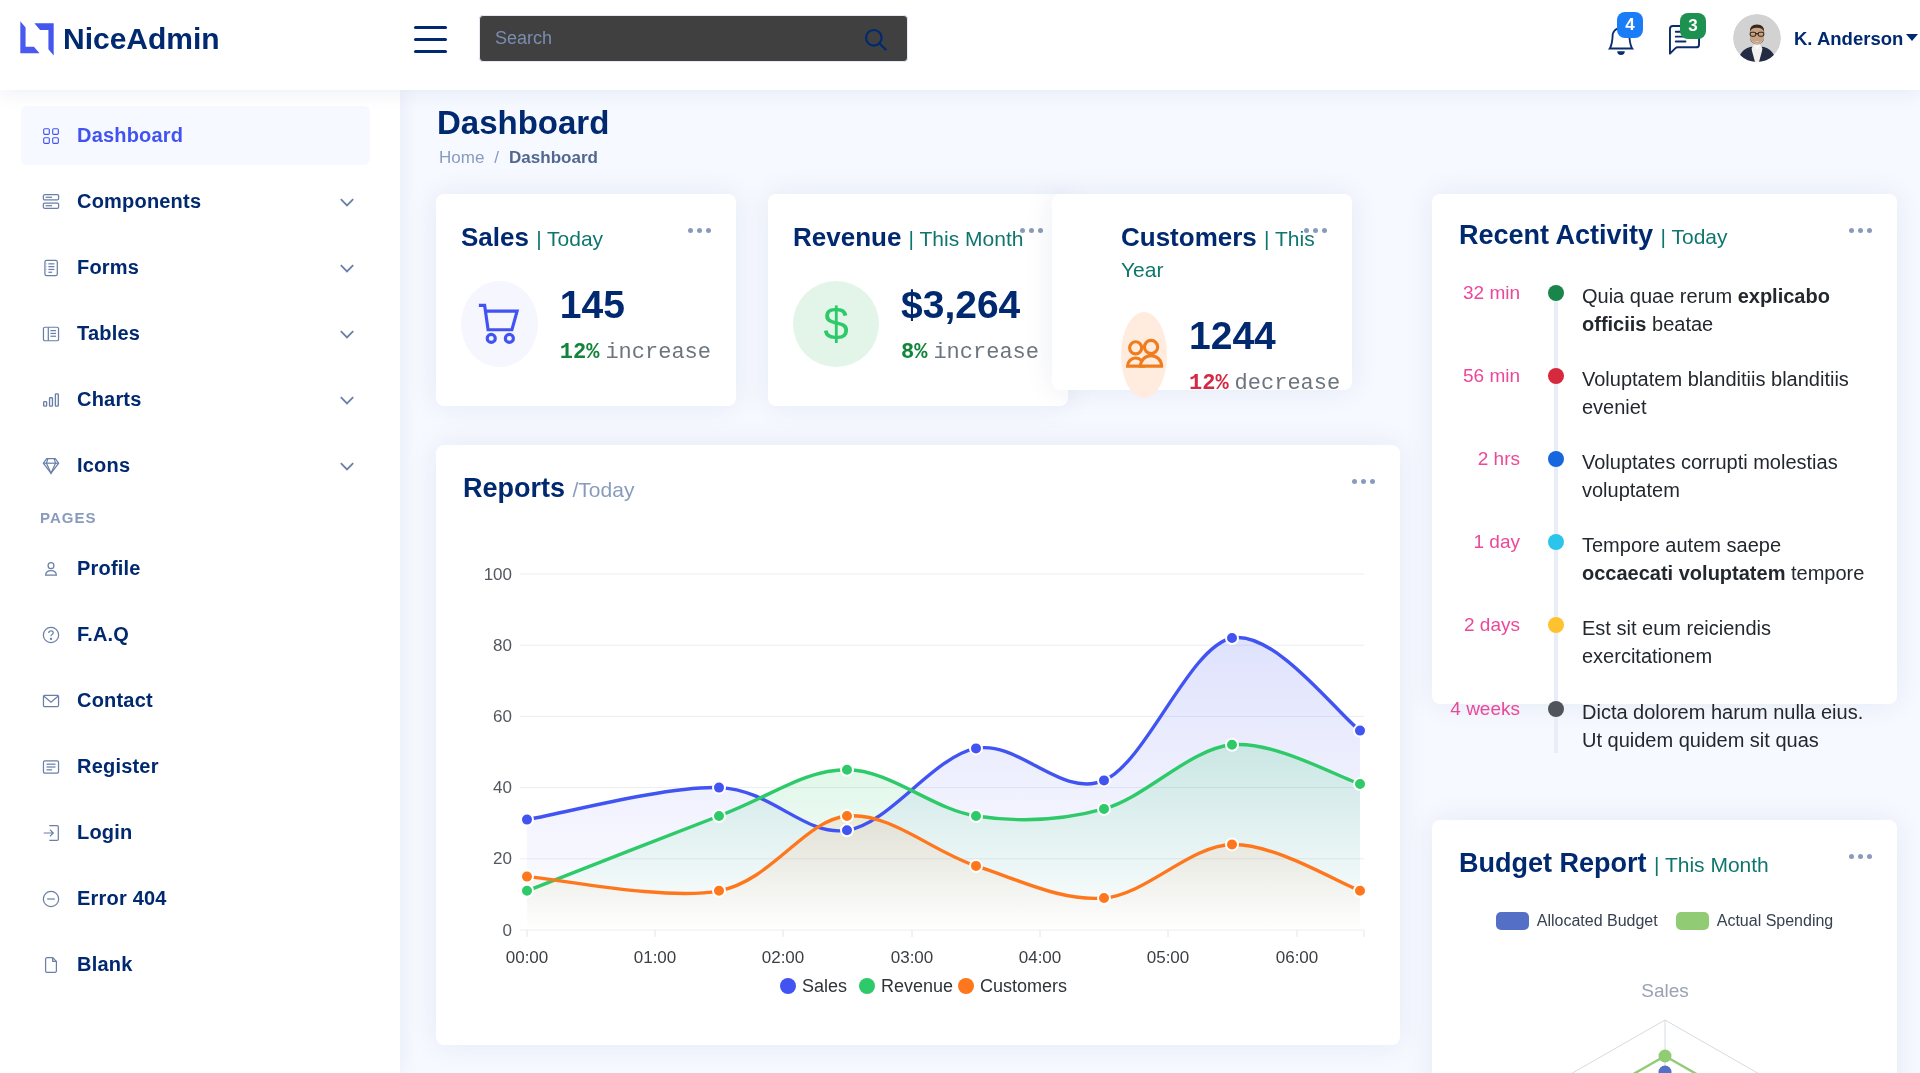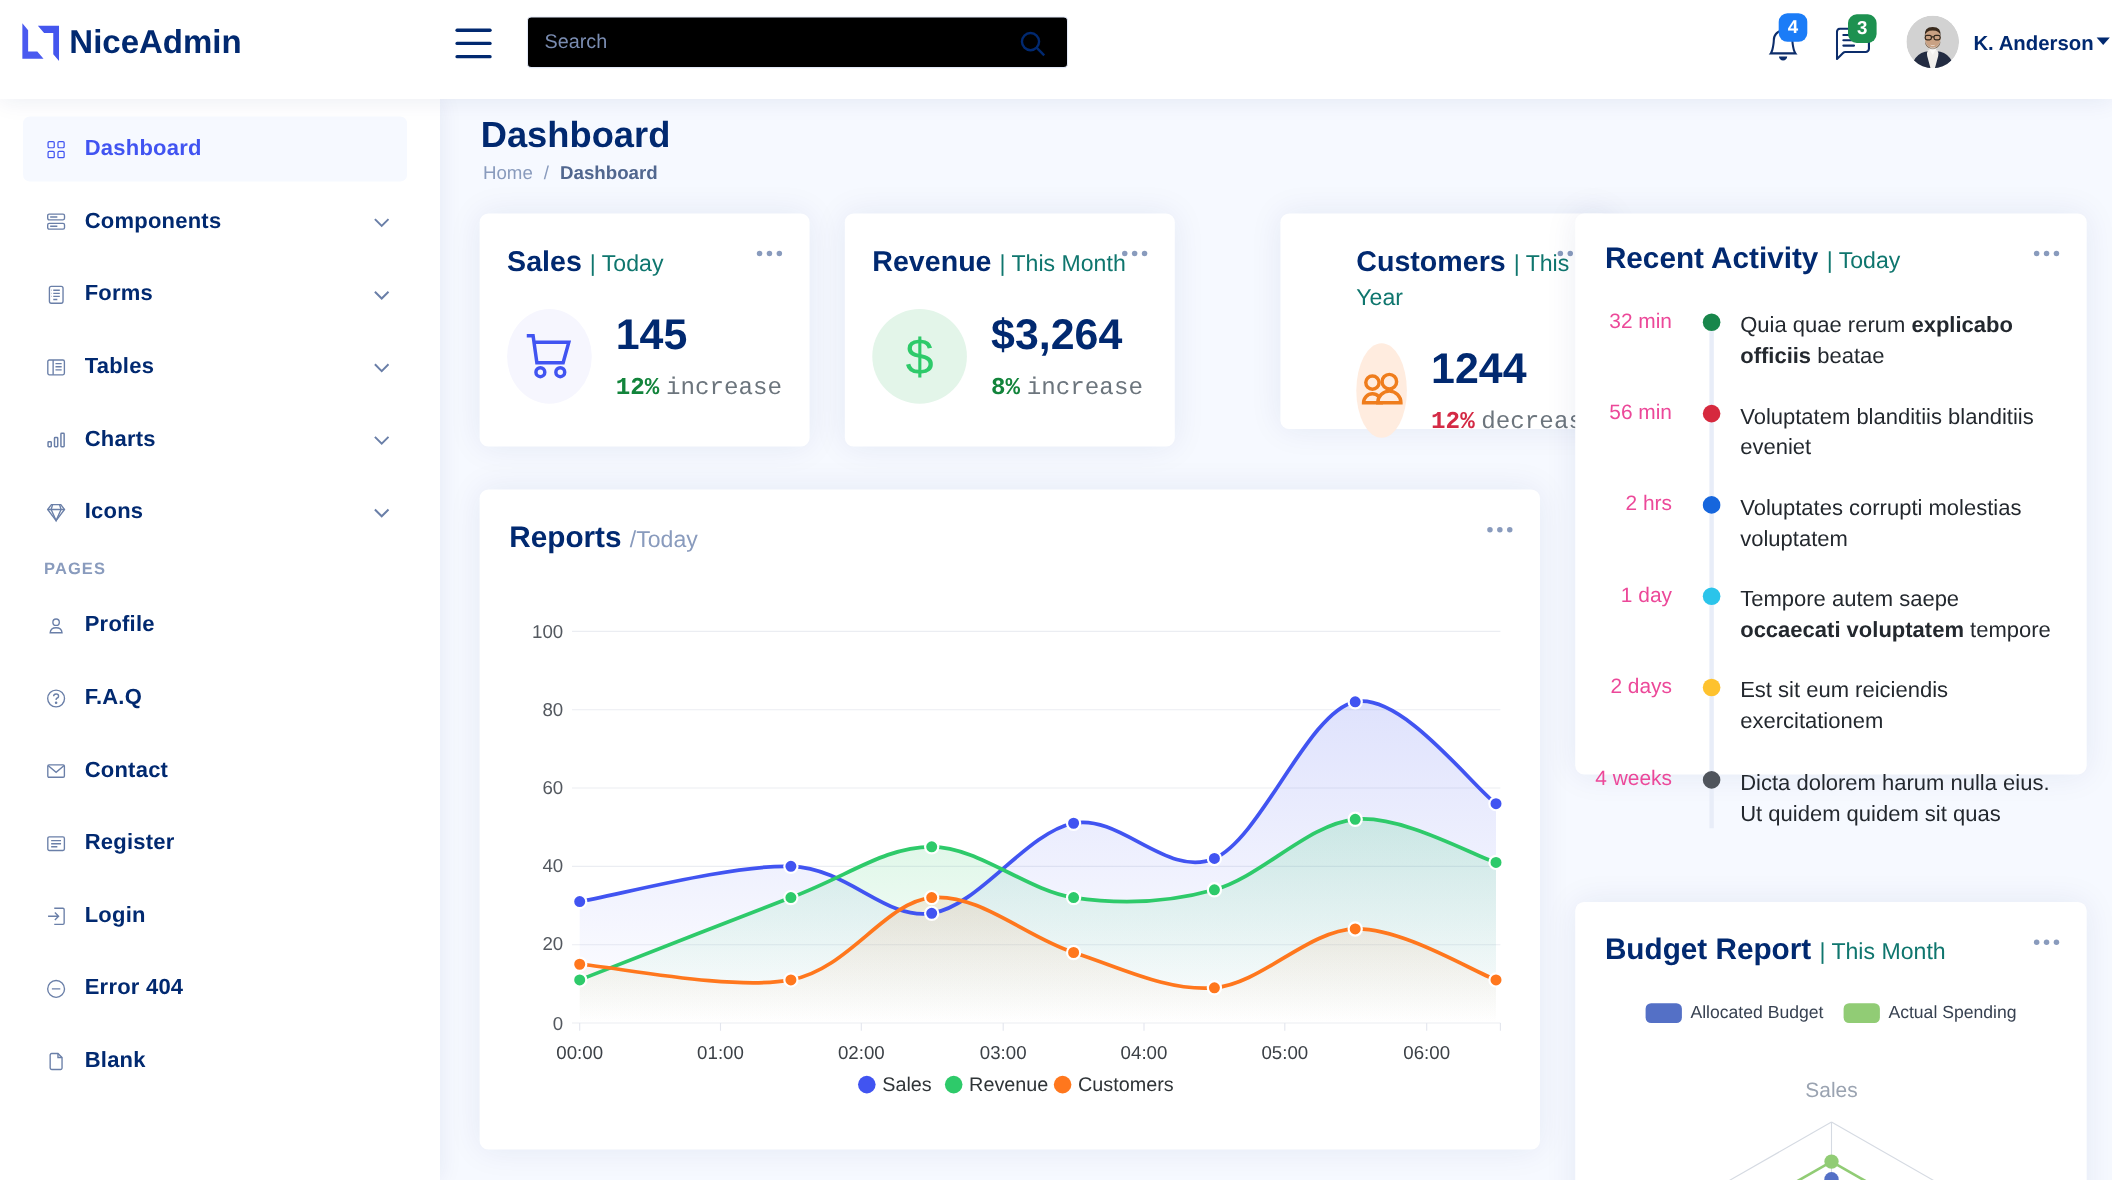--- a/index.html
+++ b/index.html
@@ -4,21 +4,21 @@
 <title>Dashboard - NiceAdmin</title>
 <style>
 * { margin:0; padding:0; box-sizing:border-box; }
 html,body { width:1920px; height:1073px; overflow:hidden; }
 body { font-family:"Liberation Sans", sans-serif; background:#f6f9ff; position:relative; }
 .hdr { position:fixed; top:0; left:0; width:1920px; height:90px; background:#fff; box-shadow:0 2px 20px rgba(1,41,112,.08); z-index:20; }
 .logo { position:absolute; left:20px; top:21px; display:flex; align-items:center; }
 .logo .lname { font-size:30px; font-weight:700; color:#012970; margin-left:9px; letter-spacing:0; }
 .burger { position:absolute; left:414px; top:26px; width:33px; height:27px; display:flex; flex-direction:column; justify-content:space-between; }
 .burger span { display:block; height:3.4px; background:#012970; border-radius:2px; }
-.search { position:absolute; left:479px; top:15px; width:492px; height:47px; border:1px solid #e3e9f7; border-radius:4px; background:#000000; }
+.search { position:absolute; left:479px; top:15px; width:429px; height:47px; border:1px solid #e3e9f7; border-radius:4px; background:#404040; }
 .search .ph { position:absolute; left:15px; top:12px; font-size:18px; color:#7a8cb1; }
 .search svg { position:absolute; right:18px; top:11px; }
 .hicons { position:absolute; left:0; top:0; width:1920px; height:90px; }
 .bellwrap { position:absolute; left:1606px; top:24px; width:30px; height:34px; }
 .chatwrap { position:absolute; left:1669px; top:25px; width:31px; height:31px; }
 .nbadge { position:absolute; top:-12px; left:11px; min-width:26px; height:26px; border-radius:8px; color:#fff; font-size:17px; font-weight:700; text-align:center; line-height:26px; padding:0 2px; }
 .nbadge.blue { background:#1b7cf7; }
 .nbadge.green { background:#1d9150; left:11px; }
 .avatar { position:absolute; left:1733px; top:14px; width:48px; height:48px; border-radius:50%; overflow:hidden; }
 .uname { position:absolute; left:1794px; top:28px; font-size:18.5px; font-weight:700; color:#012970; }
@@ -291,21 +291,21 @@
       <div class="iconcircle" style="background:#e3f5e9;">
         <span style="font-size:46px;color:#2eca6a;font-weight:400;">$</span>
       </div>
       <div class="inums">
         <div class="bignum">$3,264</div>
         <div class="delta"><span class="pct grn">8%</span><span class="mut">increase</span></div>
       </div>
     </div>
   </div>
 </div>
-<div class="card icard" style="left:1164px;top:194px;width:300px;height:196px;padding-left:44px;">
+<div class="card icard" style="left:1052px;top:194px;width:300px;height:196px;padding-left:44px;">
   <div class="body">
     <div class="t ctitle" style="font-size:26px;">Customers <span class="lt">| This Year</span></div>
     <div class="dots">
         <i></i>
         <i></i>
         <i></i>
       </div>
     <div class="irow">
       <div class="iconcircle" style="background:#ffecdf;">
         <svg width="46" height="46" viewBox="0 0 16 16" fill="none" stroke="#ef7d1d" stroke-width="1.1">

